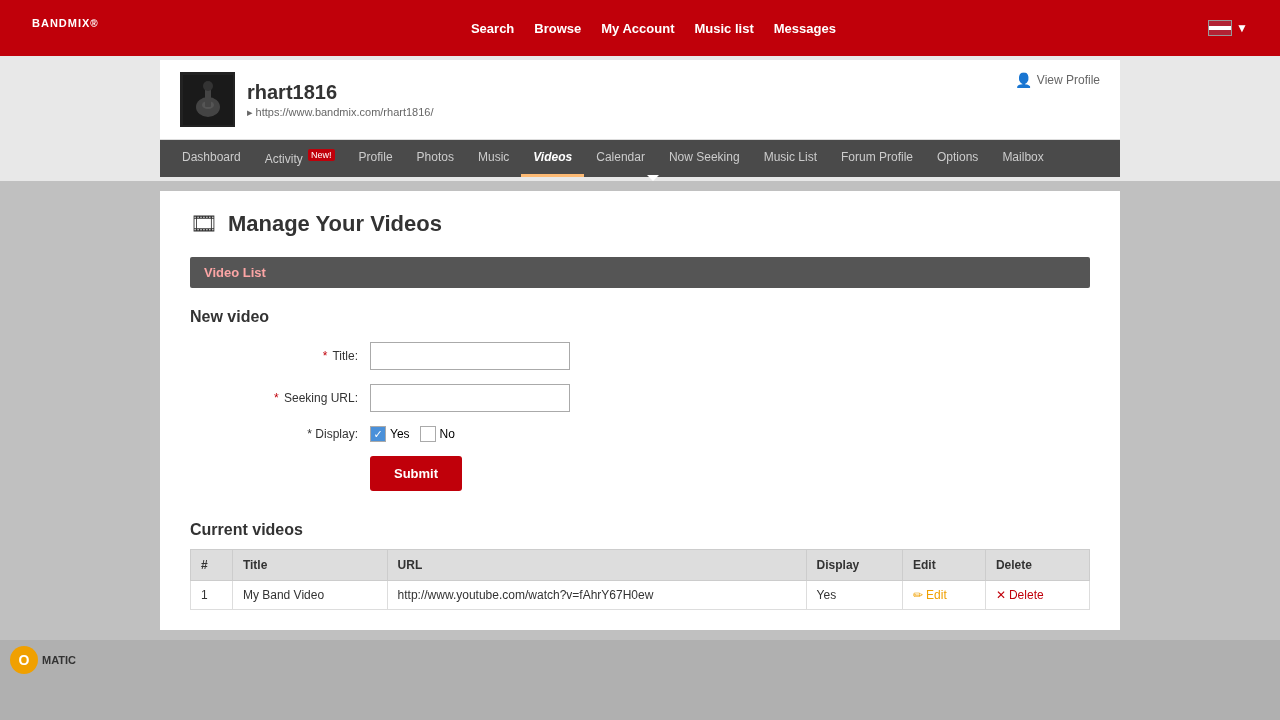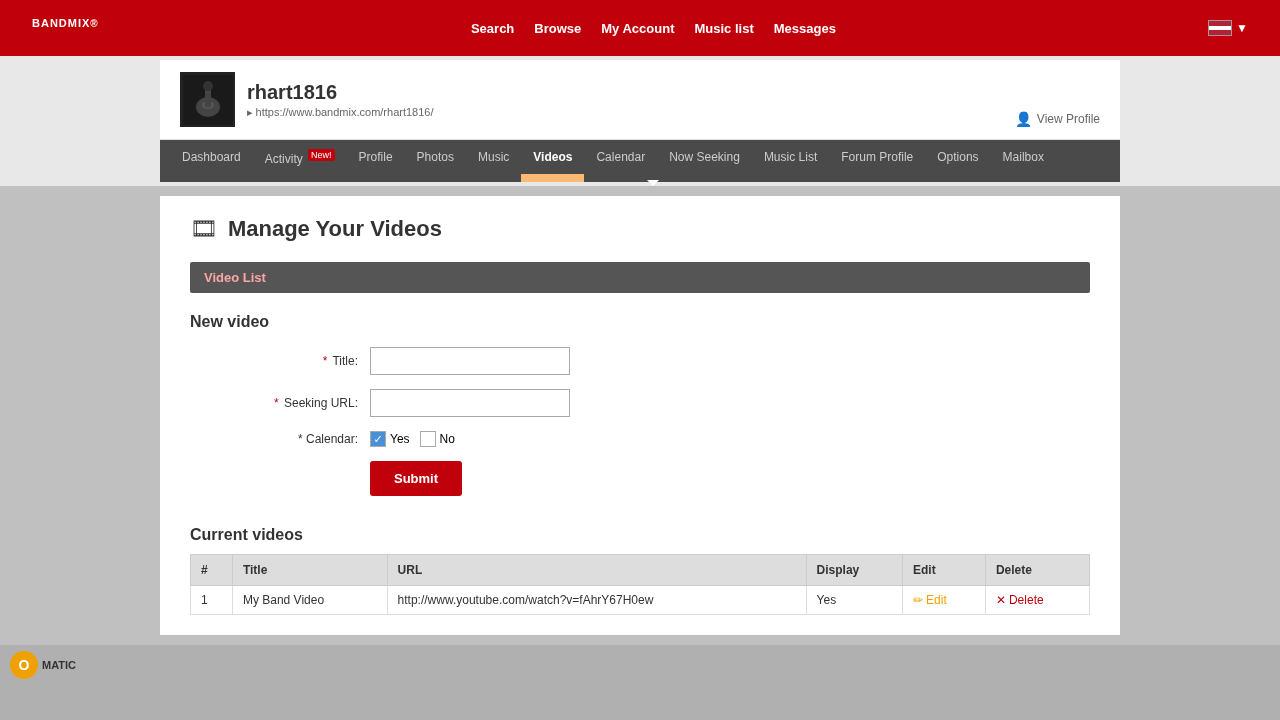--- a/index.html
+++ b/index.html
@@ -63,21 +63,21 @@
     .dropdown-arrow {
       color: white;
       font-size: 12px;
     }
 
     
     .profile-header {
       background: white;
       padding: 12px 20px;
       display: flex;
-      align-items: flex-end;
+      align-items: flex-start;
       justify-content: space-between;
       border-bottom: 1px solid #ddd;
       margin: 0 160px;
     }
     .profile-header-left {
       display: flex;
       align-items: center;
       gap: 12px;
     }
     .profile-avatar {
@@ -389,21 +389,21 @@
       </li>
       <li>
         <a href="#">Profile</a>
       </li>
       <li>
         <a href="#">Photos</a>
       </li>
       <li>
         <a href="#">Music</a>
       </li>
-      <li class="active" style="border-bottom: 8px solid #fdba74; position:relative;">
+      <li class="active" style="border-bottom: 3px solid #fdba74; position:relative;font-style:italic;">
         <a href="#">Videos</a>
       </li>
       <li>
         <a href="#">Calendar</a>
       </li>
       <li>
         <a href="#">Now Seeking</a>
       </li>
       <li>
         <a href="#">Music List</a>
@@ -459,21 +459,21 @@
           <span class="required">*</span>
           <span>Seeking URL:</span>
         </label>
         <input type="text" class="form-input" style="">
       </div>
 
       
       <div class="display-row">
         <label>
           <span class="required">*</span>
-          <span>Calendar:</span>
+          <span>Display:</span>
         </label>
         <div class="display-options">
           <div class="option">
             <div class="checkbox-yes">✓</div>
             <span>Yes</span>
           </div>
           <div class="option">
             <div class="checkbox-no"></div>
             <span>No</span>
           </div>

